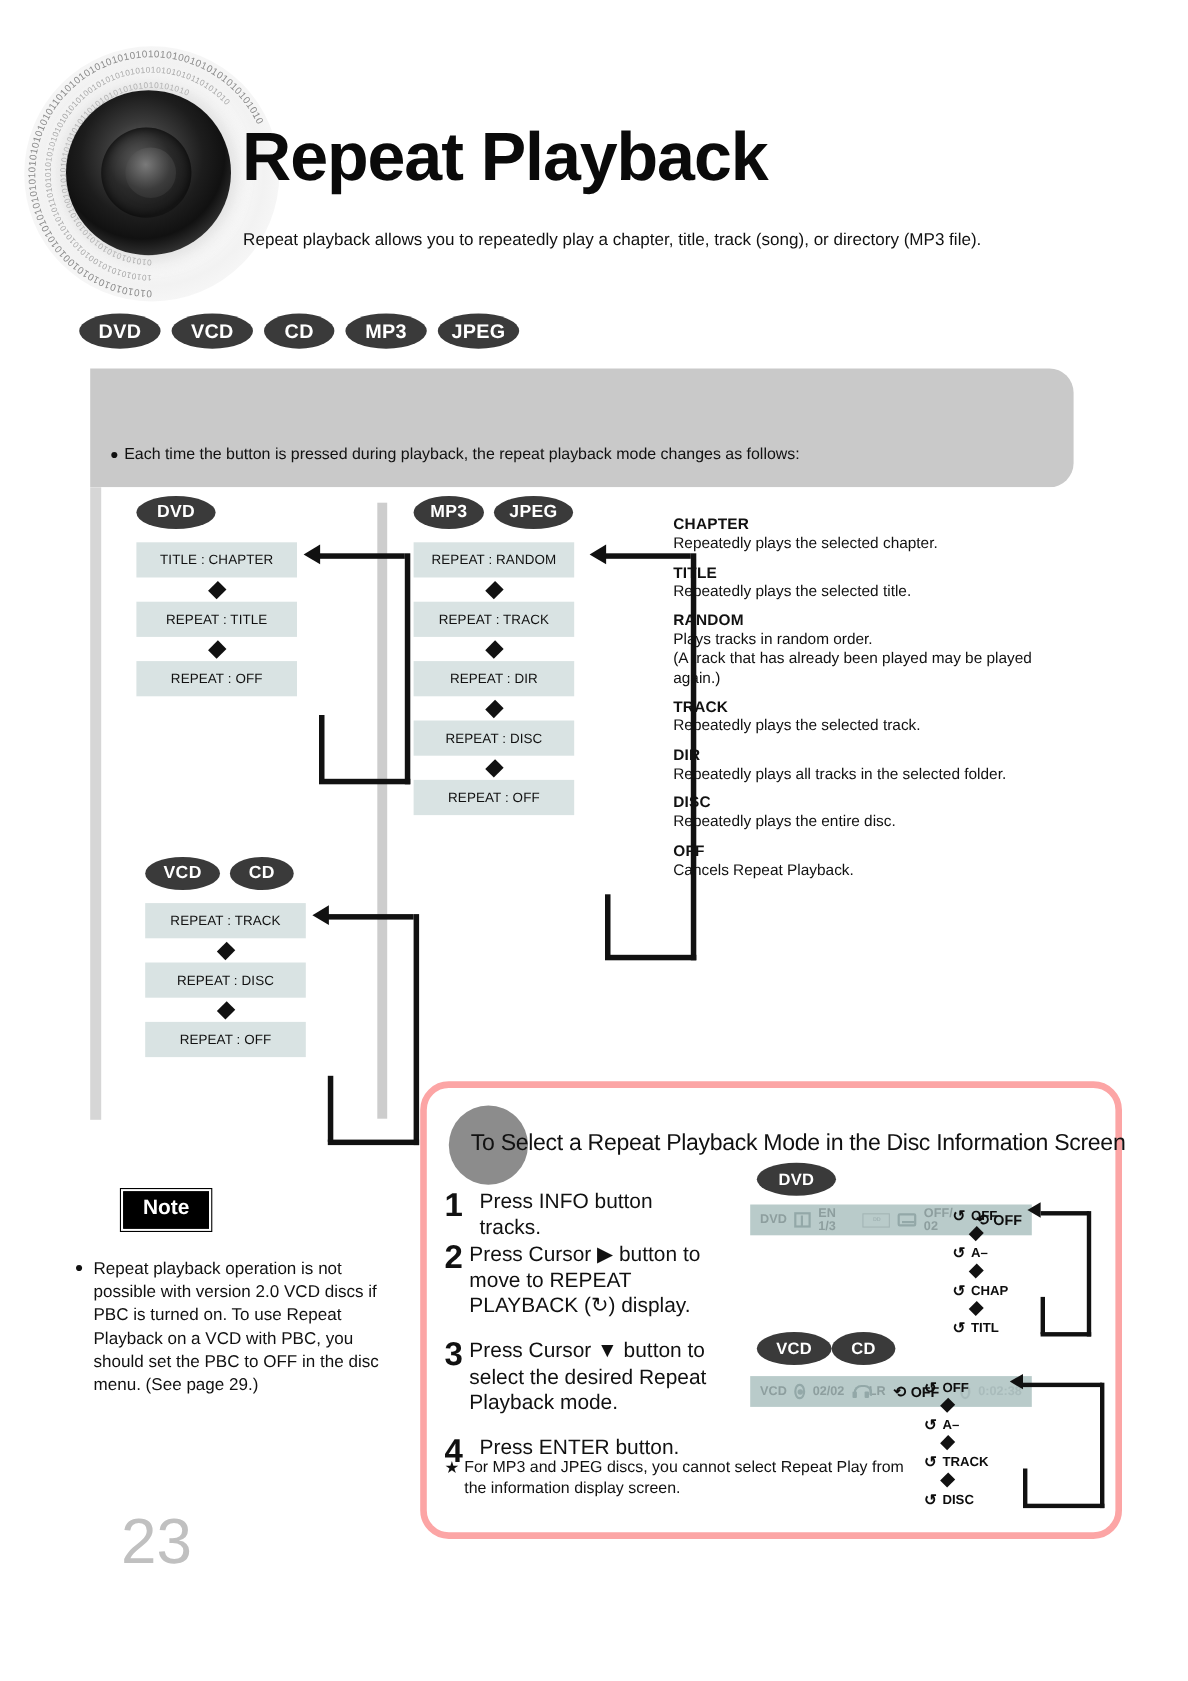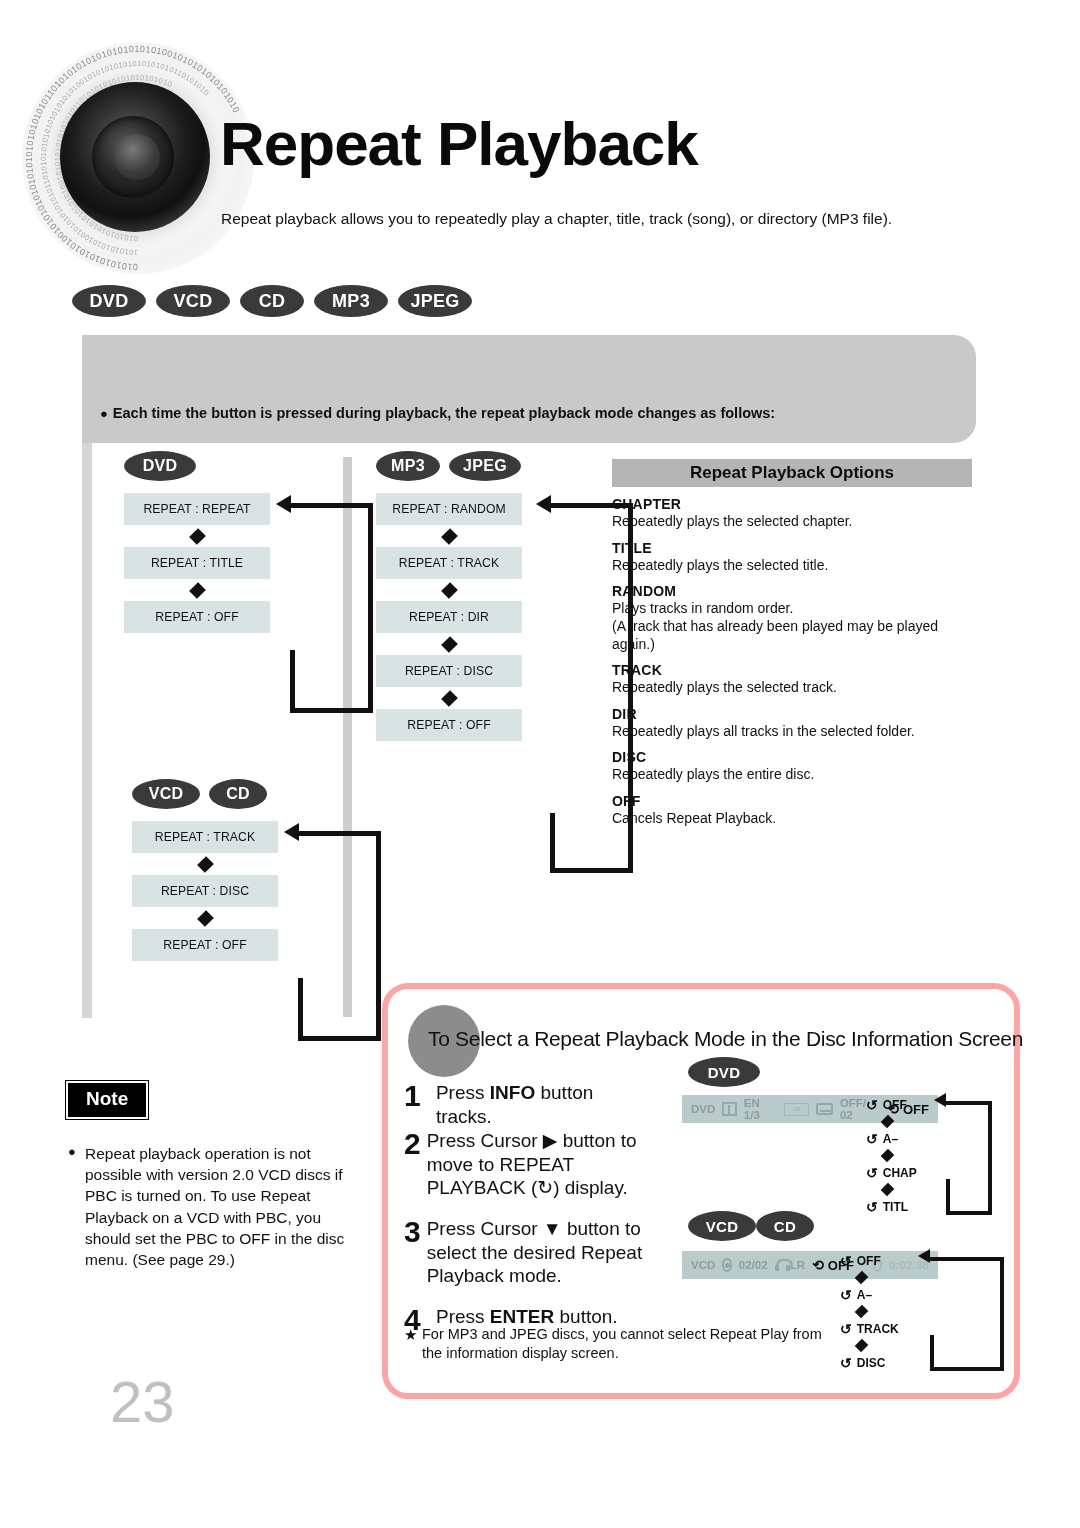--- a/index.html
+++ b/index.html
@@ -55,21 +55,21 @@
   #media-badges .badge { width:74px; height:32px; font-size:18px; }
   #media-badges .badge.cd { width:64px; }
 
   
   #grey-panel {
     position:absolute; left:82px; top:335px; width:894px; height:108px;
     background:#c9c9c9; border-radius:0 22px 22px 0;
   }
   #grey-panel .gp-title { position:absolute; left:26px; top:18px; font-size:27px; }
   #grey-panel .gp-title b { font-weight:bold; }
-  #grey-panel .gp-bullet { position:absolute; left:18px; top:70px; font-size:14.5px;font-weight:bold; }
+  #grey-panel .gp-bullet { position:absolute; left:18px; top:70px; font-size:14.5px; }
   #grey-panel .gp-bullet .dot { font-size:13px; margin-right:5px; }
 
   
   #diagram-area { position:absolute; left:82px; top:443px; width:894px; height:575px; background:#fff; }
   #left-rail { position:absolute; left:0px; top:0px; width:10px; height:575px; background:#d6d6d6; }
   #col-divider { position:absolute; left:261px; top:14px; width:9px; height:560px; background:#cdcdcd; }
   #dot-divider { position:absolute; left:498px; top:16px; width:7px; height:500px; }
 
   .grp { position:absolute; }
   .grp .gbadges { display:flex; gap:9px; margin-bottom:12px; }
@@ -103,39 +103,39 @@
     font-size:17px; font-weight:bold; color:#0d0d0d;
   }
   .opt { margin-top:9px; }
   .opt .ot { font-size:14px; font-weight:bold; letter-spacing:.2px; }
   .opt .od { font-size:14px; line-height:1.26; margin-top:1px; }
 
   
   #note-box { position:absolute; left:68px; top:1083px; width:300px; }
   #note-badge {
     display:inline-block; background:#000; color:#fff; font-size:19px; font-weight:bold;
-    padding:2px 15px 4px; border:3px solid #000; box-shadow:0 0 0 2px #fff, 0 0 0 3px #000;
+    padding:2px 15px 4px; border:3px solid #000; box-shadow:0 0 0 2px #fff, 0 0 0 3px #000;margin-left:44px;
   }
   #note-text { margin-top:26px; font-size:15.5px; line-height:1.37; position:relative; padding-left:17px; }
   #note-text .dot { position:absolute; left:0; top:0; font-size:13px; }
 
   #page-num { position:absolute; left:110px; top:1368px; font-size:58px; color:#c0c0c0; font-weight:normal; }
 
   
   #bottom-box {
     position:absolute; left:382px; top:983px; width:638px; height:416px;
     border:6px solid #fca5a5; border-radius:26px; background:#fff;
   }
   #bb-circle { position:absolute; left:20px; top:16px; width:72px; height:72px; border-radius:50%; background:#8c8c8c; }
   #bb-title { position:absolute; left:40px; top:38px; font-size:21px; letter-spacing:-.3px; white-space:nowrap; }
 
   .step { position:absolute; display:flex; }
   .step .num { font-size:30px; font-weight:bold; width:26px; line-height:1; }
   .step .txt { font-size:19px; line-height:1.24; margin-left:6px; }
-  .step .txt b { font-weight:bold; }
+  .step .txt b { font-weight:normal; }
 
   #footnote { position:absolute; left:16px; top:336px; font-size:14.5px; line-height:1.3; width:420px; }
   #footnote .star { position:absolute; left:0; top:0; font-size:15px; }
   #footnote .ft { padding-left:18px; }
 
   
   .osd {
     position:absolute; height:28px; background:#b9cbca;
     display:flex; align-items:center; gap:7px; padding:0 9px;
     font-size:11.5px; color:#8d9e9e; font-weight:bold;
@@ -206,21 +206,21 @@
 <div id="diagram-area">
   <div id="left-rail"></div>
   <div id="col-divider"></div>
   <div id="dot-divider"></div>
 
   <div class="grp" id="flow-dvd" style="left:42px; top:8px;">
     <div class="gbadges">
         <div class="badge w-dvd">DVD</div>
       </div>
     <div class="steps">
-        <div class="stepbox">REPEAT : REPEAT</div>
+        <div class="stepbox">TITLE : CHAPTER</div>
         <div class="dia"></div>
         <div class="stepbox">REPEAT : TITLE</div>
         <div class="dia"></div>
         <div class="stepbox">REPEAT : OFF</div>
       </div>
   </div>
   <div class="loop" id="loop-dvd" style="left:188px; top:52px;">
     <div class="vline" style="left:98px; top:8px; height:210px;"></div>
     <div class="hline" style="left:20px; top:213px; width:83px;"></div>
     <div class="vline" style="left:20px; top:155px; height:60px;"></div>
@@ -268,21 +268,20 @@
   </div>
   <div class="loop" id="loop-mp3" style="left:448px; top:52px;">
     <div class="vline" style="left:98px; top:8px; height:370px;"></div>
     <div class="hline" style="left:20px; top:373px; width:83px;"></div>
     <div class="vline" style="left:20px; top:318px; height:58px;"></div>
     <div class="hline" style="left:20px; top:8px; width:78px;"></div>
     <div class="arrowhead" style="left:6px; top:0px;"></div>
   </div>
 
   <div id="options">
-    <div id="opt-head">Repeat Playback Options</div>
     <div id="opt-list">
         <div class="opt">
           <div class="ot">CHAPTER</div>
           <div class="od">Repeatedly plays the selected chapter.</div>
         </div>
         <div class="opt">
           <div class="ot">TITLE</div>
           <div class="od">Repeatedly plays the selected title.</div>
         </div>
         <div class="opt">

